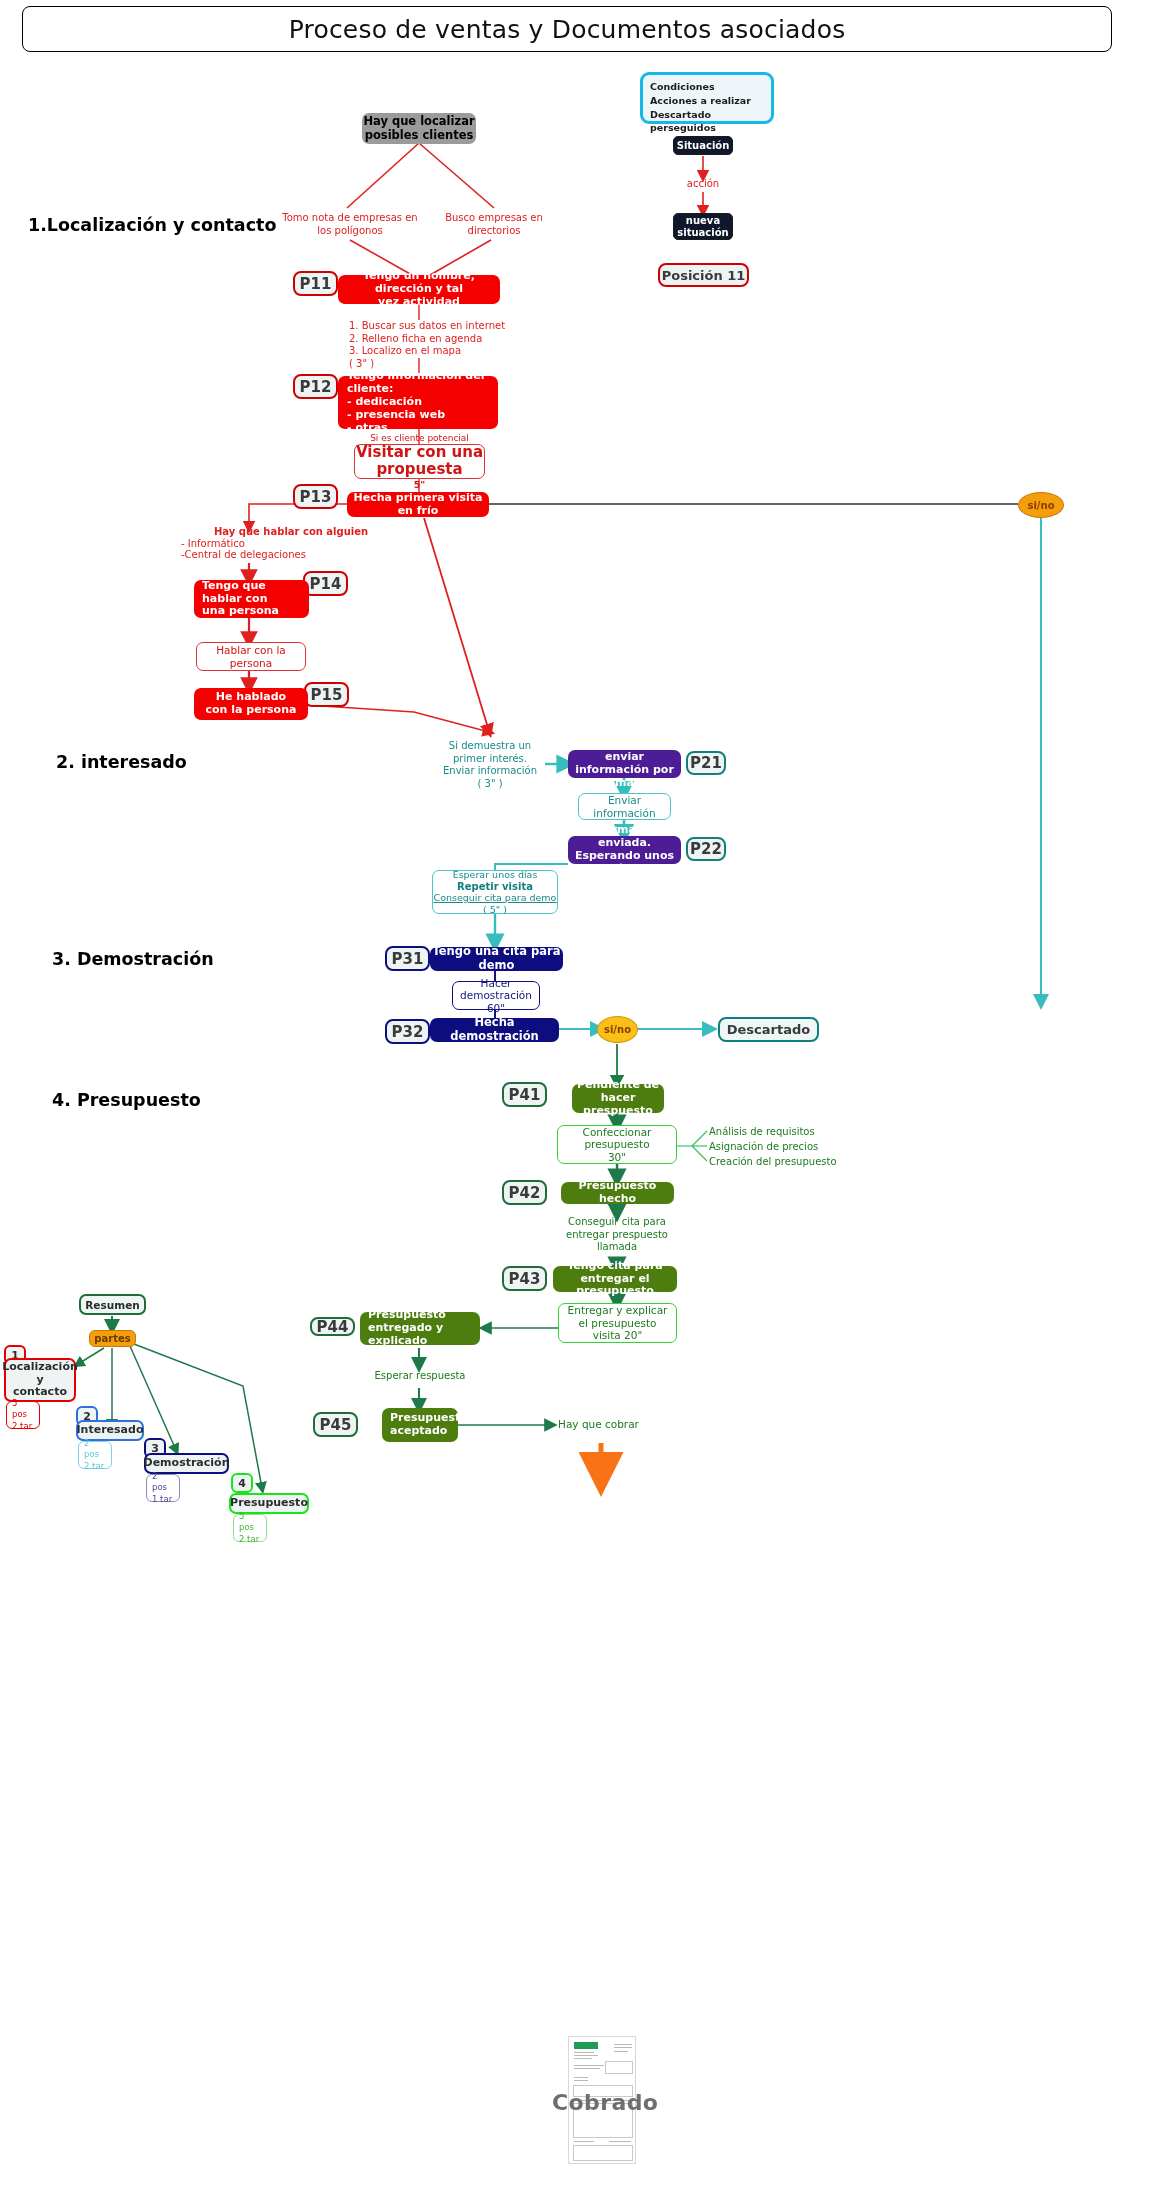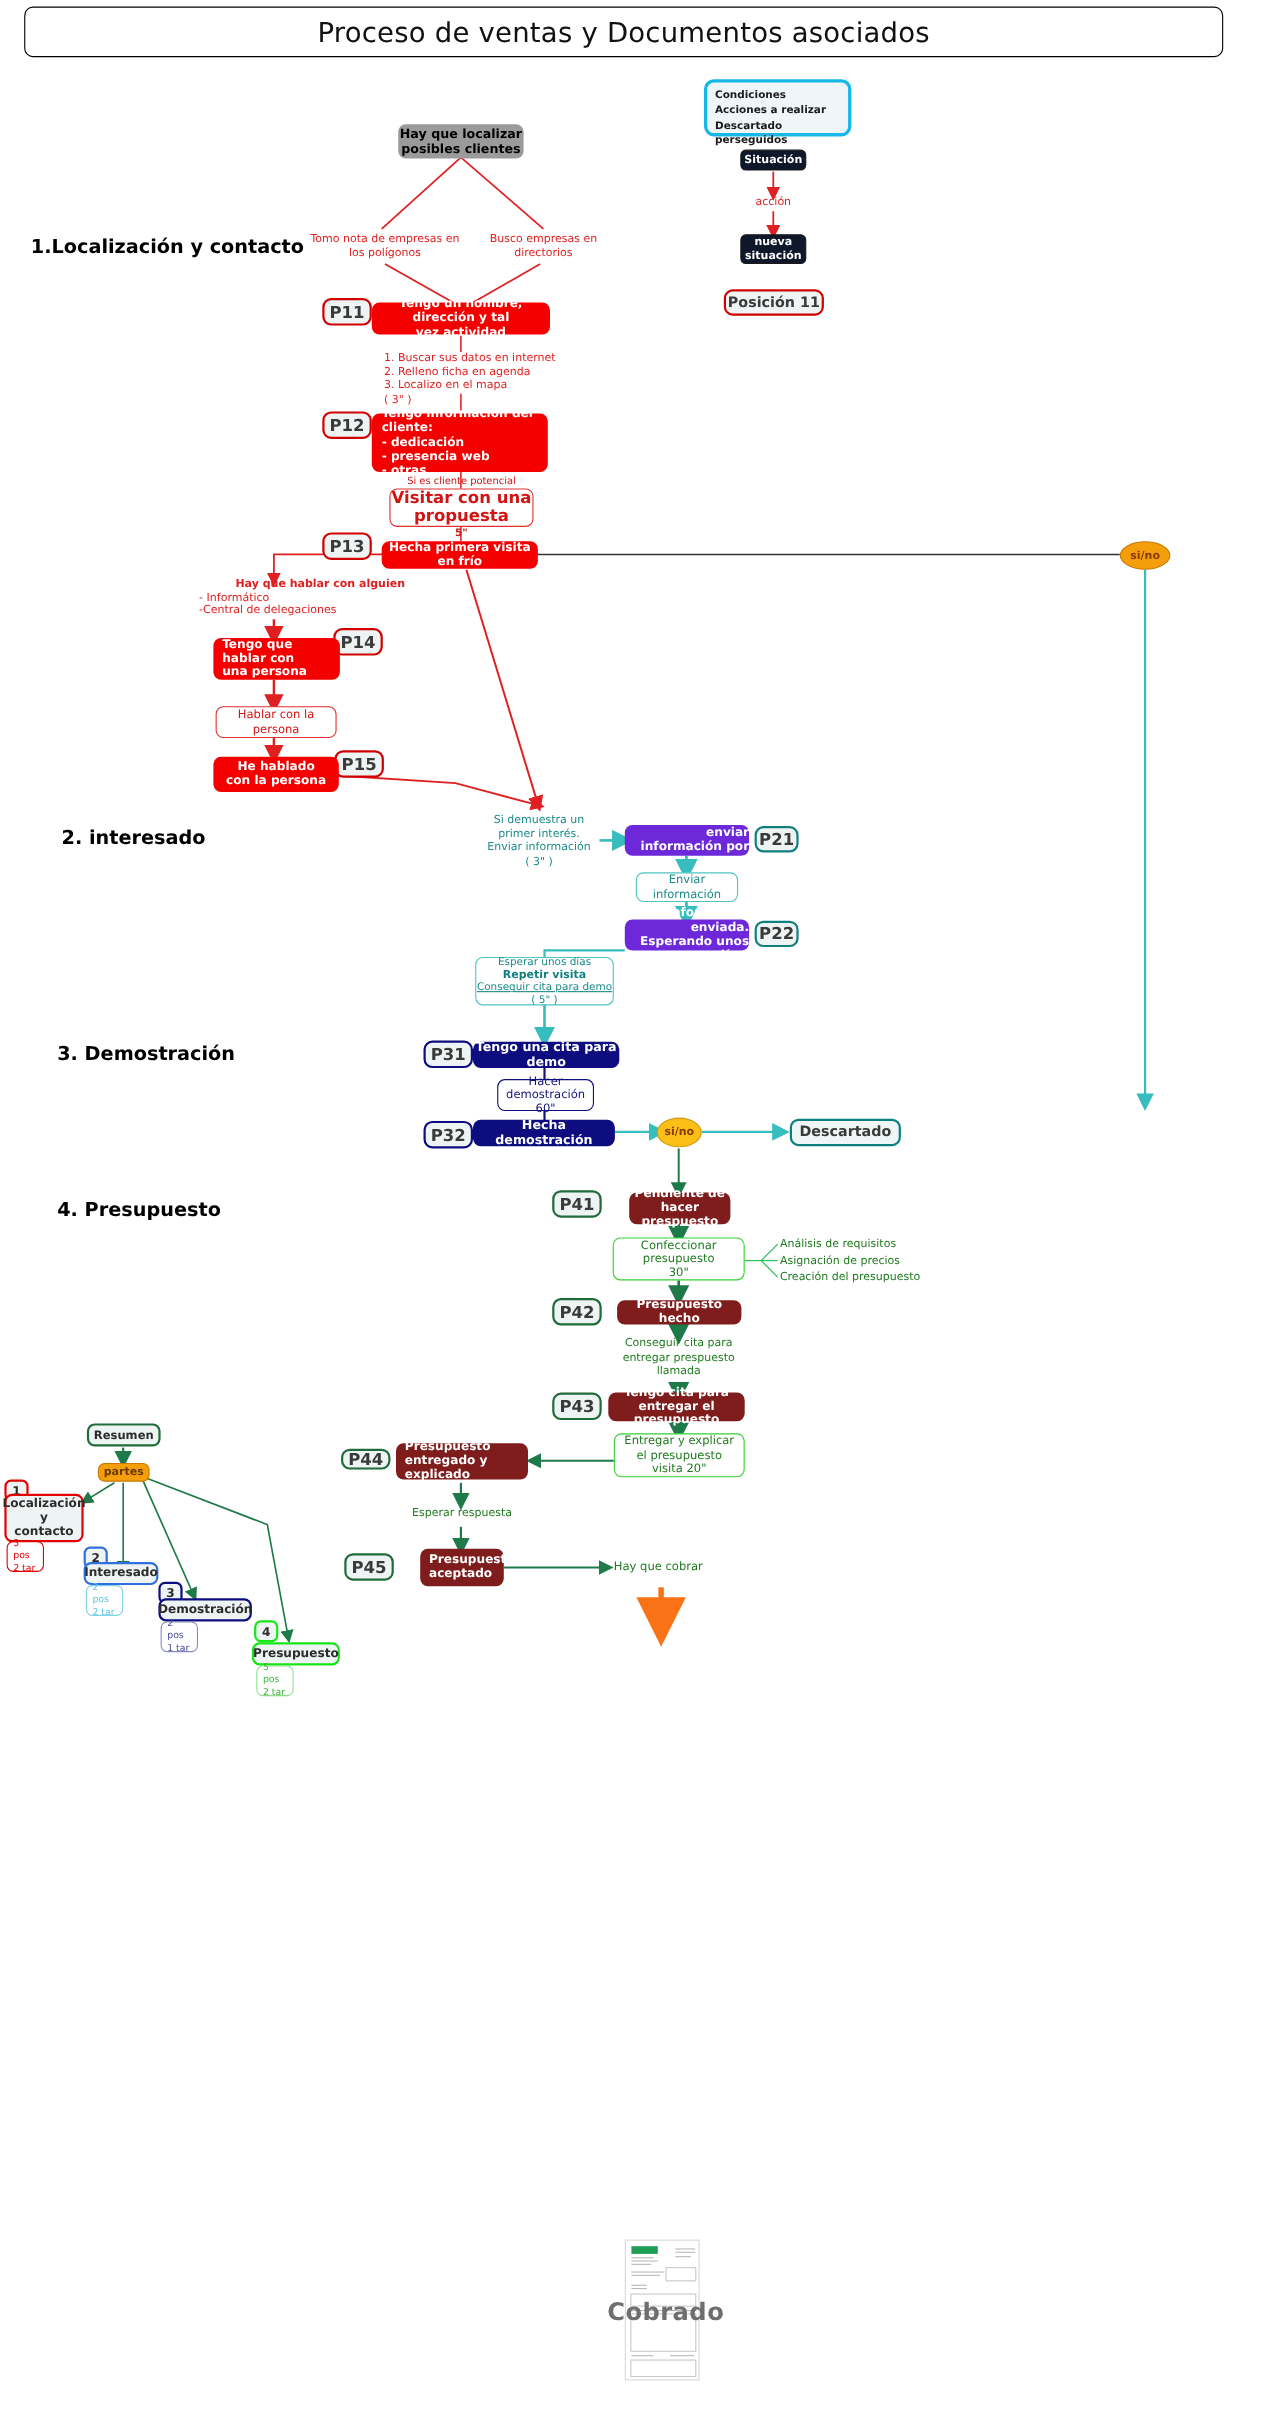--- a/index.html
+++ b/index.html
@@ -24,23 +24,23 @@
   #title-bar .t { font-size: 25px; color:#111; letter-spacing:.2px; }
 
   
   .node {
     display:flex; align-items:center; justify-content:center;
     text-align:center; border-radius:7px; line-height:1.18;
   }
   .node.left { justify-content:flex-start; text-align:left; }
 
   .solid-red   { background:#f40000; color:#fff; font-weight:bold; font-size:11px; }
-  .solid-teal  { background:#6d28d9; color:#fff; font-weight:bold; font-size:11px;text-align:right; }
+  .solid-teal  { background:#4c1d95; color:#fff; font-weight:bold; font-size:11px; }
   .solid-navy  { background:#0d0d80; color:#fff; font-weight:bold; font-size:11.5px; }
-  .solid-green { background:#7f1d1d; color:#fff; font-weight:bold; font-size:11px; }
+  .solid-green { background:#4d7c0f; color:#fff; font-weight:bold; font-size:11px; }
   .solid-grey  { background:#9b9b9b; color:#000; font-weight:bold; font-size:11.5px; }
 
   .hollow { background:#fff; font-size:10.5px; }
   .hollow.red   { border:1px solid #e03030; color:#d11515; }
   .hollow.teal  { border:1px solid #4fc4c4; color:#1b8a8a; }
   .hollow.navy  { border:1.4px solid #0d0d80; color:#15157a; }
   .hollow.green { border:1px solid #33d133; color:#1f7a1f; }
 
   
   .tag {

